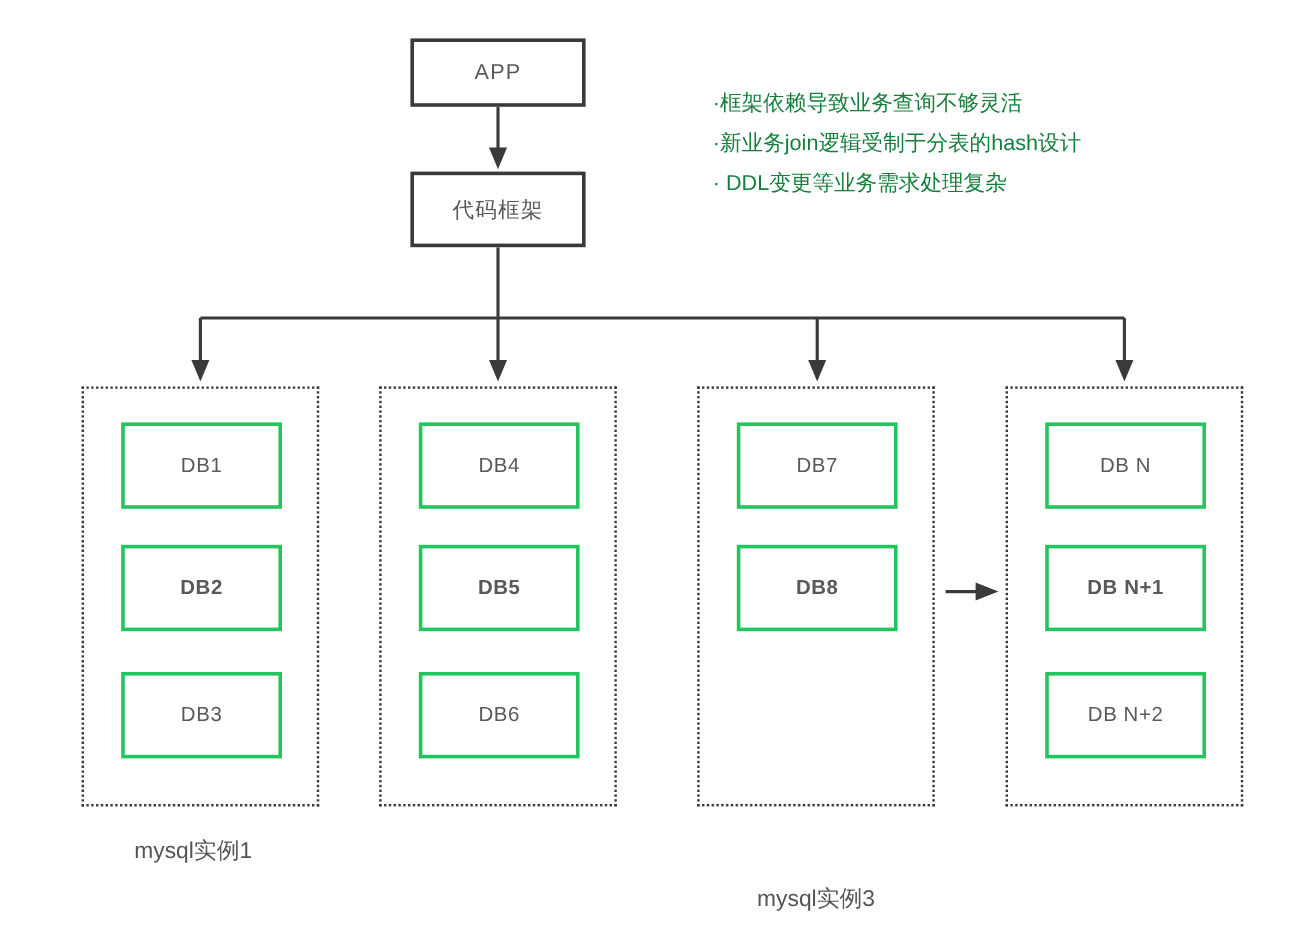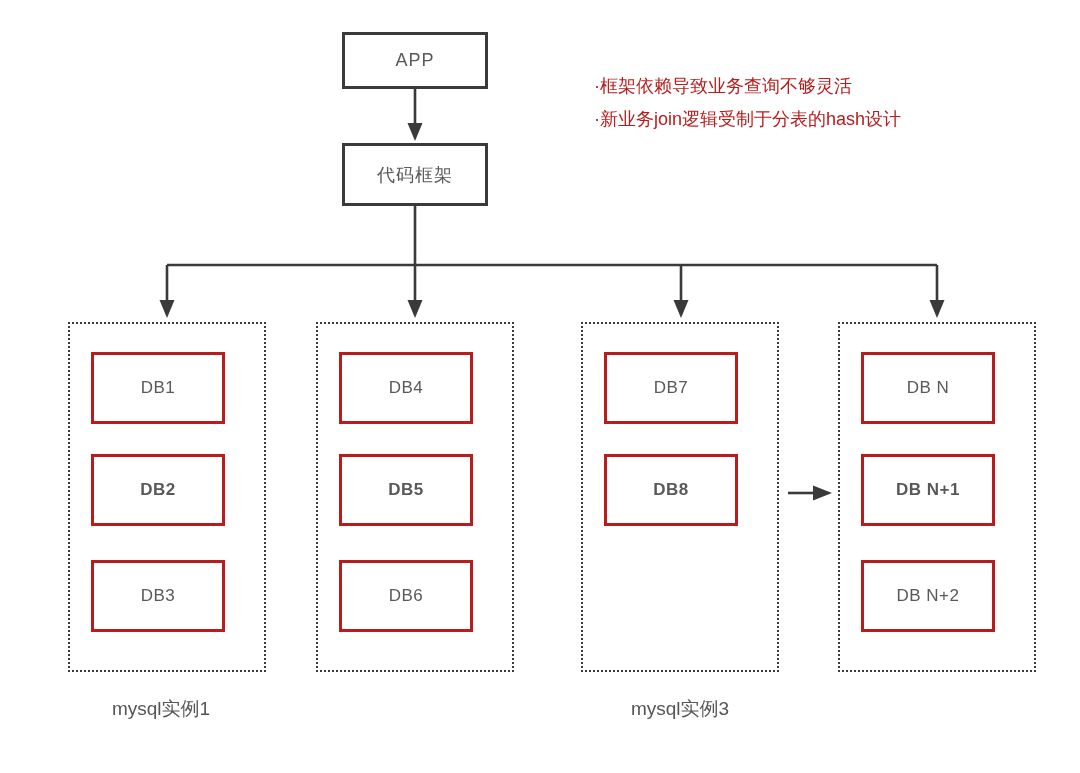--- a/index.html
+++ b/index.html
@@ -24,39 +24,39 @@
   .node-frame  { left: 342px; top: 143px; width: 146px; height: 63px; }
   .group {
     position: absolute; top: 322px; width: 198px; height: 350px;
     border: 2px dotted #3a3a3a; background: #ffffff;
   }
   .group-1 { left: 68px; }
   .group-2 { left: 316px; }
   .group-3 { left: 581px; }
   .group-4 { left: 838px; }
   .db-box {
-    position: absolute; left: 21px; width: 134px; height: 72px;
-    border: 3px solid #b91c1c; background: #ffffff;
+    position: absolute; left: 31px; width: 134px; height: 72px;
+    border: 3px solid #22c55e; background: #ffffff;
     display: flex; align-items: center; justify-content: center;
     color: #595959; font-size: 17px; letter-spacing: 0.5px;
   }
   .db-1 { top: 28px; }
   .db-2 { top: 130px; font-weight: bold; }
   .db-3 { top: 236px; }
   .group-label {
     position: absolute; top: 696px; width: 198px;
     text-align: center; color: #555555; font-size: 19px;
   }
   .label-1 { left: 62px; }
   .label-2 { left: 316px; }
-  .label-3 { left: 581px; }
+  .label-3 { left: 581px; margin-top: 40px; }
   .label-4 { left: 838px; }
   .annotations {
     position: absolute; left: 594px; top: 70px;
-    color: #b91c1c; font-size: 18px; line-height: 33px;
+    color: #15803d; font-size: 18px; line-height: 33px;
     white-space: nowrap;
   }
   .connector-svg {
     position: absolute; left: 0; top: 0; width: 1080px; height: 773px;
     pointer-events: none;
   }
   .connector-svg path, .connector-svg line { stroke: #3a3a3a; stroke-width: 2.6; fill: none; }
   .connector-svg polygon { fill: #3a3a3a; stroke: none; }
 </style>
 </head>
@@ -89,20 +89,21 @@
   <div class="node node-app">
     <span>APP</span>
   </div>
   <div class="node node-frame">
     <span>代码框架</span>
   </div>
 
   <div class="annotations">
     <div>·框架依赖导致业务查询不够灵活</div>
     <div>·新业务join逻辑受制于分表的hash设计</div>
+    <div>· DDL变更等业务需求处理复杂</div>
   </div>
 
   <div class="group group-1">
     <div class="db-box db-1">
         <span>DB1</span>
       </div>
     <div class="db-box db-2">
         <span>DB2</span>
       </div>
     <div class="db-box db-3">

